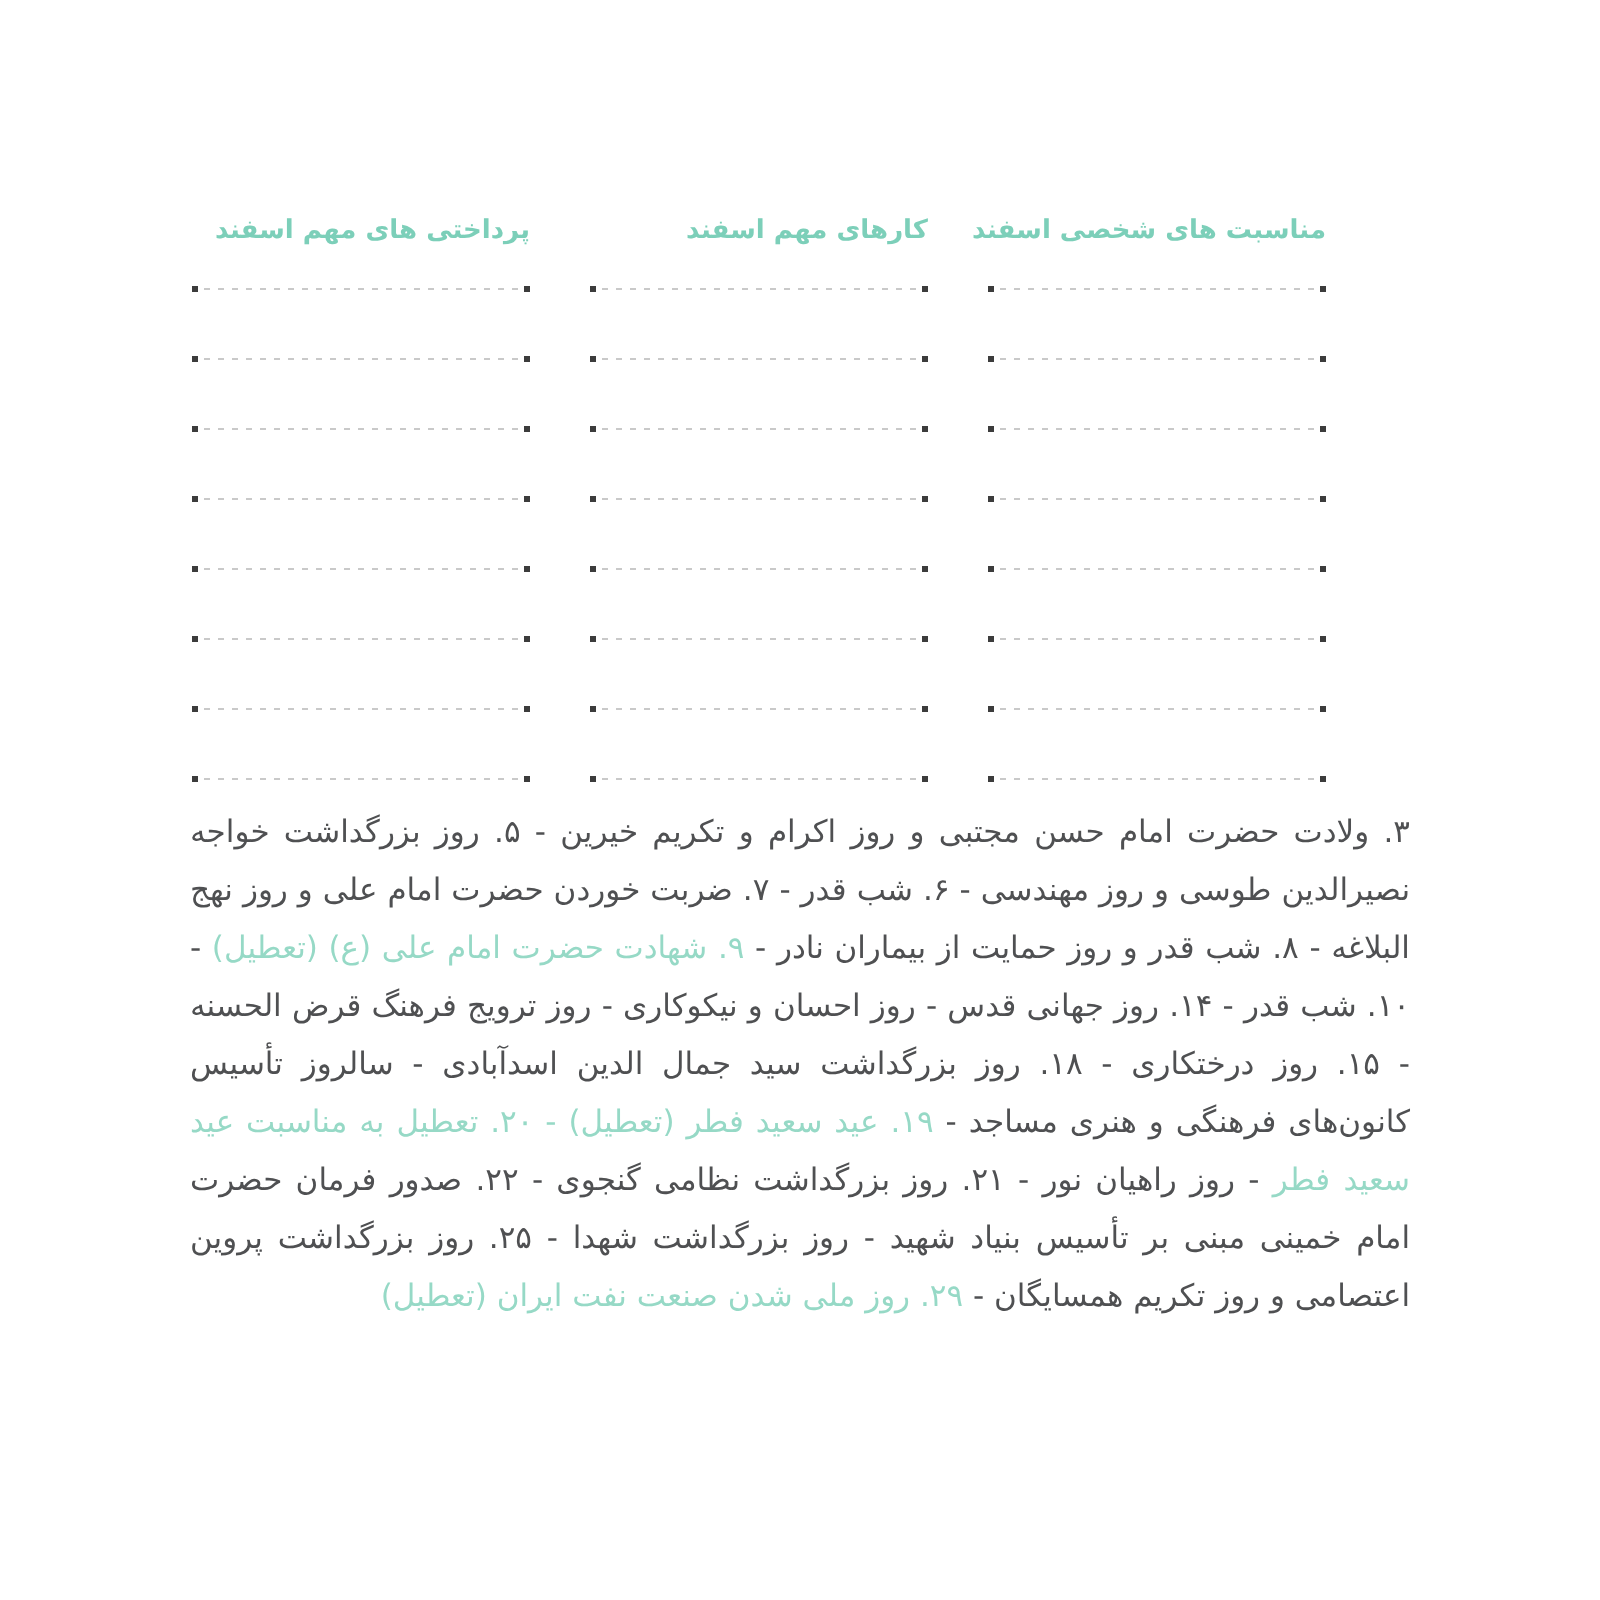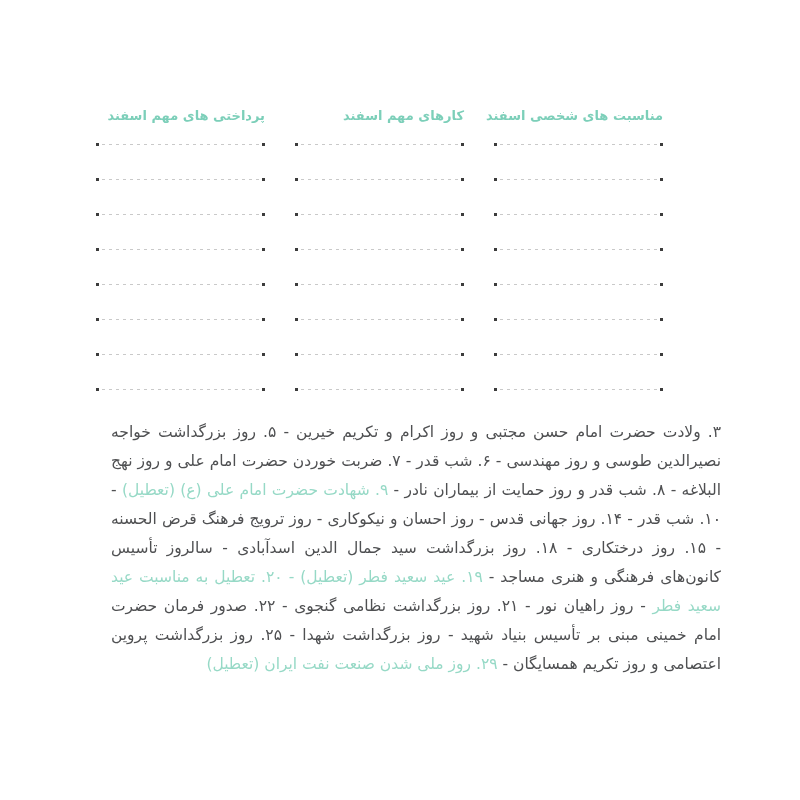--- a/index.html
+++ b/index.html
@@ -70,21 +70,21 @@
     position: absolute;
     left: 95px;
     top: 402px;
     width: 610px;
     direction: rtl;
     text-align: justify;
     text-align-last: right;
     font-size: 15.5px;
     line-height: 29px;
     color: #4f5052;
-    margin: 16px;
+    margin: 0;
   }
   .seg-dark { color: #4f5052; }
   .seg-teal { color: #96d9c6; }
 </style>
 </head>
 <body>
 
 <div class="planner">
 
   <div class="planner-column">

